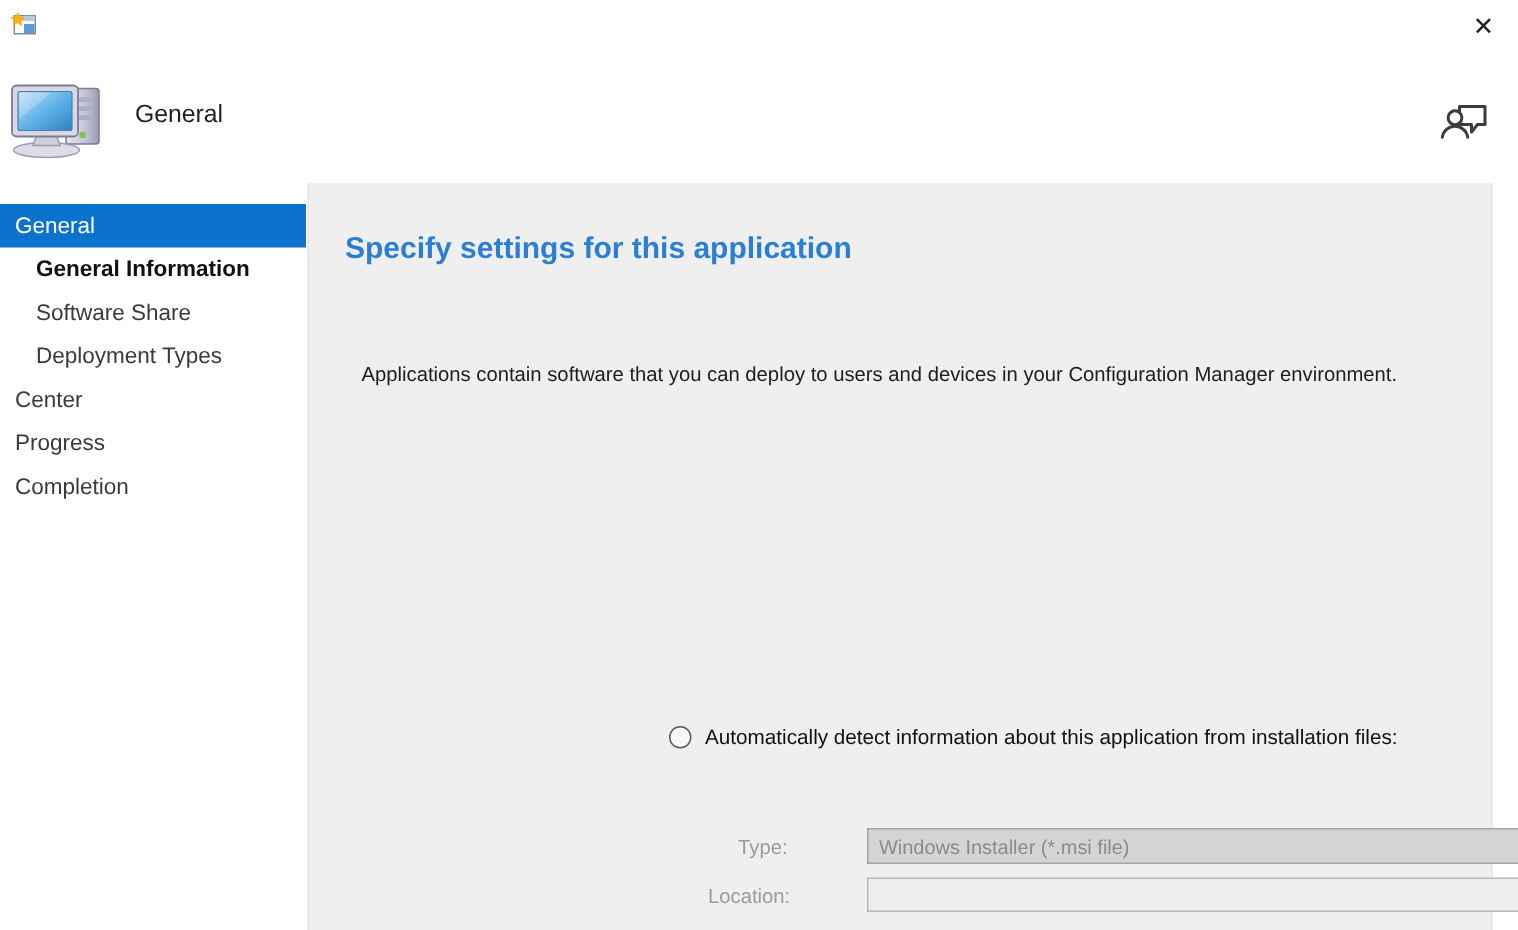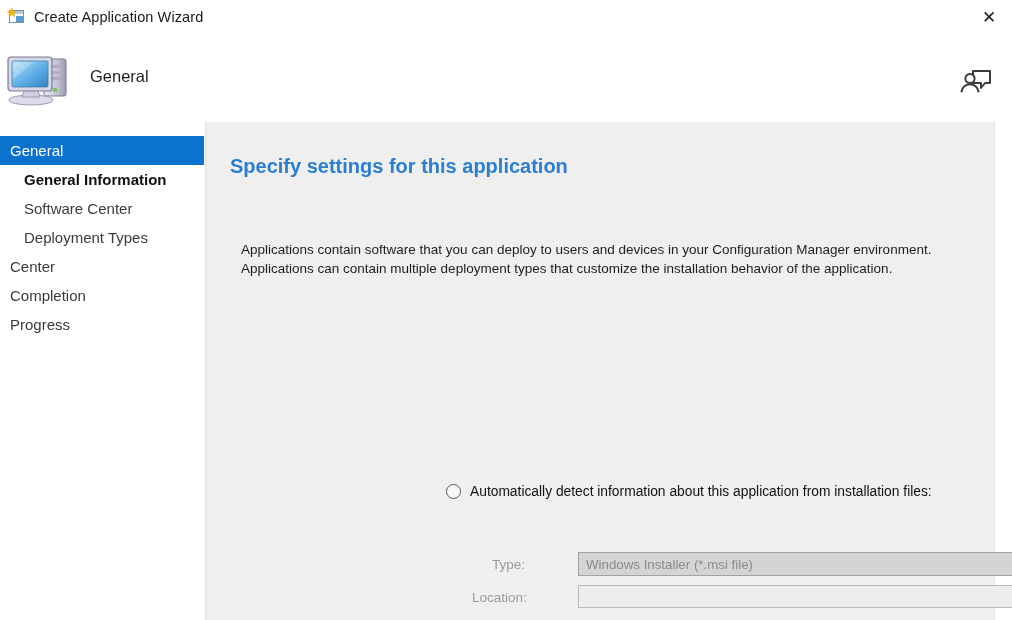--- a/index.html
+++ b/index.html
@@ -258,21 +258,20 @@
 </style>
 </head>
 <body>
 
 <div class="titlebar">
   <div class="title-icon">
     <div class="win"></div>
     <div class="pane"></div>
     <div class="star">★</div>
   </div>
-  <div class="title-text">Create Application Wizard</div>
   <div class="close-btn">✕</div>
 </div>
 
 <div class="header">
   <div class="header-icon">
     <svg viewBox="0 0 72 60" width="72" height="60">
       <defs>
         <linearGradient id="scr" x1="0" y1="0" x2="1" y2="1">
           <stop offset="0%" stop-color="#bfe0f5"></stop>
           <stop offset="50%" stop-color="#63b3e8"></stop>
@@ -309,46 +308,45 @@
 <div class="body-area">
 
   <nav class="sidebar">
     <div class="nav-item level1 selected">
       <span>General</span>
     </div>
     <div class="nav-item level2 current">
       <span>General Information</span>
     </div>
     <div class="nav-item level2">
-      <span>Software Center</span>
+      <span>Software Share</span>
     </div>
     <div class="nav-item level2">
       <span>Deployment Types</span>
     </div>
     <div class="nav-item level1">
       <span>Center</span>
     </div>
     <div class="nav-item level1">
+      <span>Progress</span>
+    </div>
+    <div class="nav-item level1">
       <span>Completion</span>
-    </div>
-    <div class="nav-item level1">
-      <span>Progress</span>
     </div>
   </nav>
 
   <div class="divider"></div>
 
   <section class="content">
     <div class="content-inner"></div>
 
     <h1 class="page-heading">Specify settings for this application</h1>
 
     <div class="description">
       <div>Applications contain software that you can deploy to users and devices in your Configuration Manager environment.</div>
-      <div>Applications can contain multiple deployment types that customize the installation behavior of the application.</div>
     </div>
 
     <div class="opt-row auto-opt">
       <span class="radio"></span>
       <span class="opt-label">Automatically detect information about this application from installation files:</span>
     </div>
 
     <div class="field-label type-label">Type:</div>
     <div class="combo">
       <span class="combo-text">Windows Installer (*.msi file)</span>

